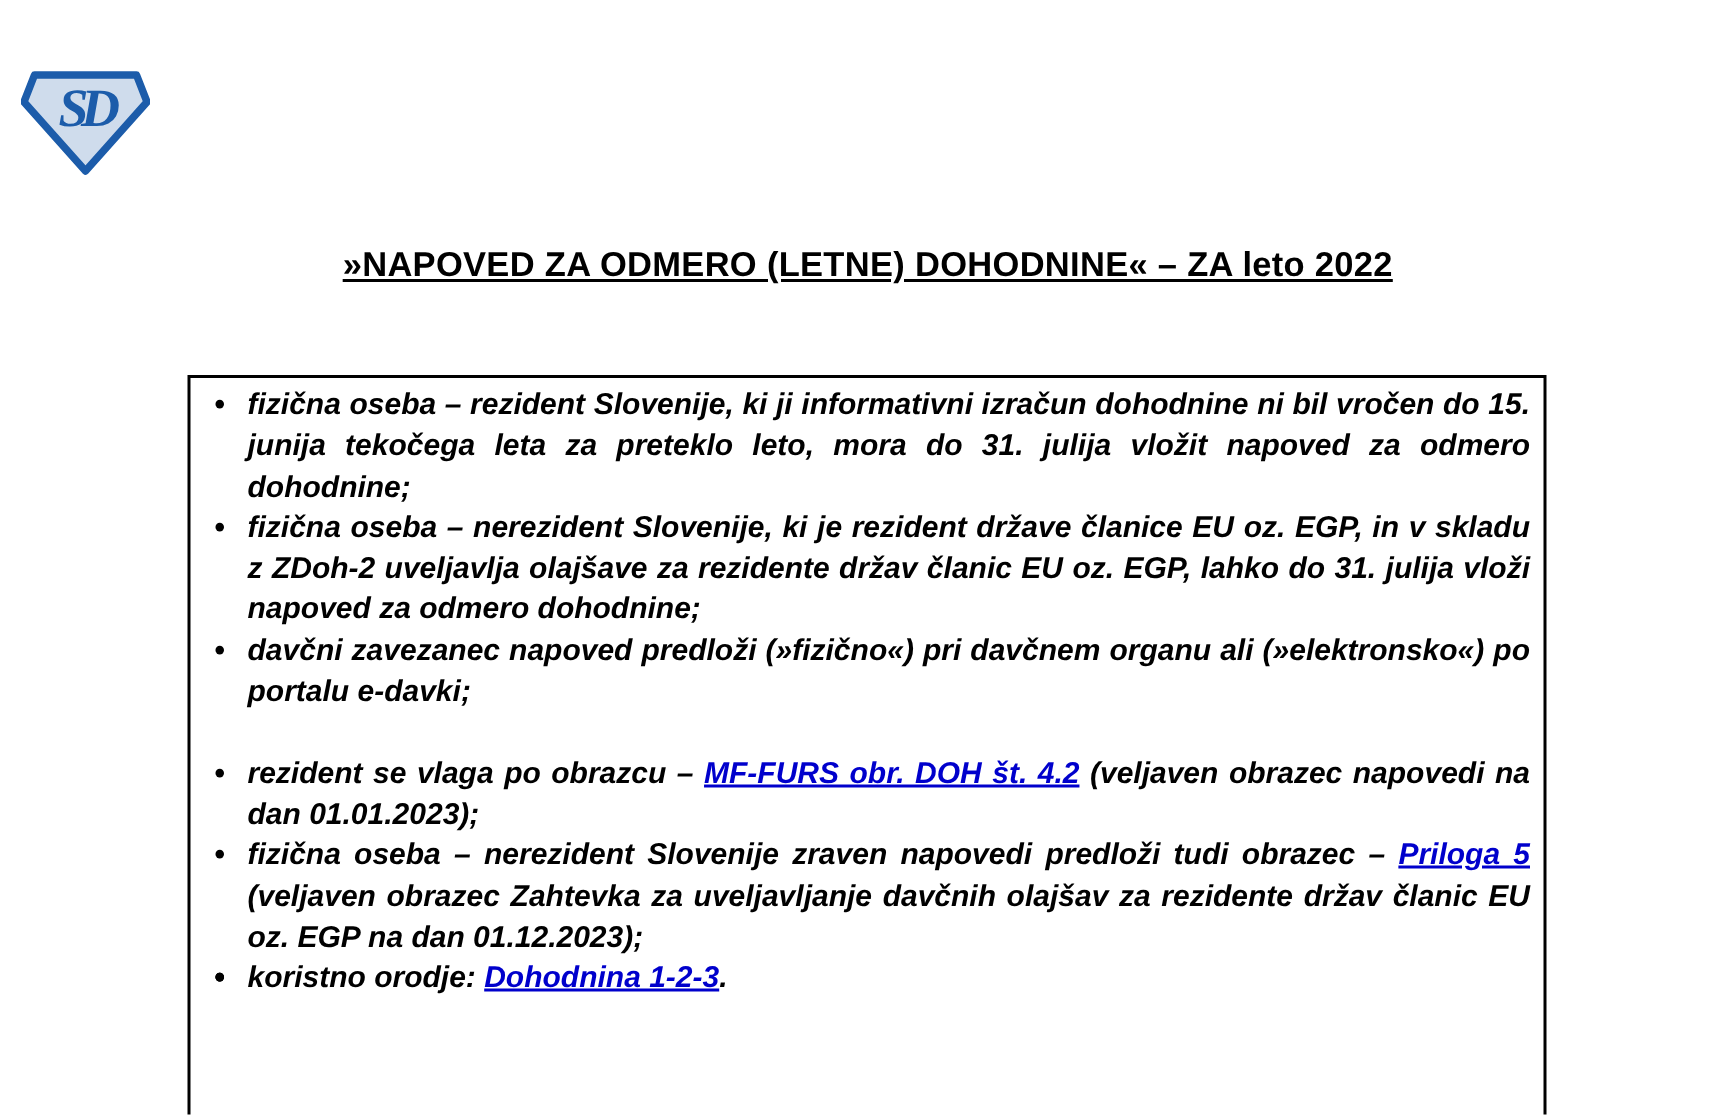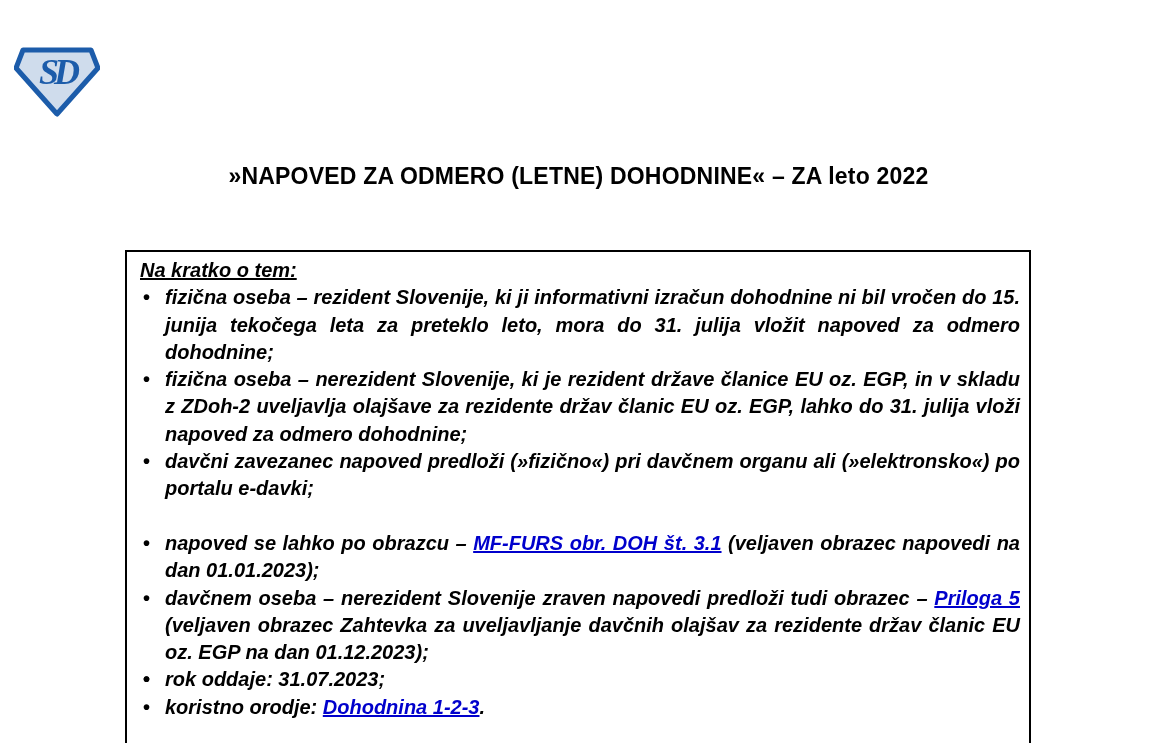--- a/index.html
+++ b/index.html
@@ -25,20 +25,21 @@
   .doc-title {
     position: absolute;
     top: 163px;
     left: 0;
     width: 100%;
     text-align: center;
     font-size: 23px;
     font-weight: bold;
     letter-spacing: 0.2px;
     white-space: nowrap;
+    text-decoration: underline;
   }
   .info-box {
     position: absolute;
     left: 125px;
     top: 250px;
     width: 906px;
     height: 560px;
     box-sizing: border-box;
     border: 2px solid #000000;
     padding: 5px 9px 0 0;
@@ -80,25 +81,24 @@
 <body style="--link-color: #0000cc;">
 
 <svg class="logo" viewBox="0 0 86 70" aria-hidden="true">
   <path d="M9,3 L77,3 L84,21 L43,67 L2,21 Z" fill="#cfdcec" stroke="#1c5caa" stroke-width="5" stroke-linejoin="round"></path>
   <text x="43" y="37" text-anchor="middle" font-family="Liberation Serif, serif" font-size="36" font-weight="bold" font-style="italic" fill="#1c5caa" letter-spacing="-5">SD</text>
 </svg>
 
 <div class="doc-title">»NAPOVED ZA ODMERO (LETNE) DOHODNINE« – ZA leto 2022</div>
 
 <div class="info-box">
-  <div class="box-heading">Na kratko o tem:</div>
   <div>
       <div class="bullet-item"><span class="marker">•</span><span>fizična oseba – rezident Slovenije, ki ji informativni izračun dohodnine ni bil vročen do 15. junija tekočega leta za preteklo leto, mora do 31. julija vložit napoved za odmero dohodnine;</span></div>
       <div class="bullet-item"><span class="marker">•</span><span>fizična oseba – nerezident Slovenije, ki je rezident države članice EU oz. EGP, in v skladu z ZDoh-2 uveljavlja olajšave za rezidente držav članic EU oz. EGP, lahko do 31. julija vloži napoved za odmero dohodnine;</span></div>
       <div class="bullet-item"><span class="marker">•</span><span>davčni zavezanec napoved predloži (»fizično«) pri davčnem organu ali (»elektronsko«) po portalu e-davki;</span></div>
       <div class="spacer"></div>
-      <div class="bullet-item"><span class="marker">•</span><span>napoved se lahko po obrazcu – </span><a class="doc-link">MF-FURS obr. DOH št. 3.1</a><span> (veljaven obrazec napovedi na dan 01.01.2023);</span></div>
-      <div class="bullet-item"><span class="marker">•</span><span>davčnem oseba – nerezident Slovenije zraven napovedi predloži tudi obrazec – </span><a class="doc-link">Priloga 5</a><span> (veljaven obrazec Zahtevka za uveljavljanje davčnih olajšav za rezidente držav članic EU oz. EGP na dan 01.12.2023);</span></div>
+      <div class="bullet-item"><span class="marker">•</span><span>rezident se vlaga po obrazcu – </span><a class="doc-link">MF-FURS obr. DOH št. 4.2</a><span> (veljaven obrazec napovedi na dan 01.01.2023);</span></div>
+      <div class="bullet-item"><span class="marker">•</span><span>fizična oseba – nerezident Slovenije zraven napovedi predloži tudi obrazec – </span><a class="doc-link">Priloga 5</a><span> (veljaven obrazec Zahtevka za uveljavljanje davčnih olajšav za rezidente držav članic EU oz. EGP na dan 01.12.2023);</span></div>
       <div class="bullet-item"><span class="marker">•</span></div>
-      <div class="bullet-item"><span class="marker">•</span><span>rok oddaje: 31.07.2023;</span></div>
+      <div class="bullet-item"><span class="marker">•</span></div>
       <div class="bullet-item"><span class="marker">•</span><span>koristno orodje: </span><a class="doc-link">Dohodnina 1-2-3</a><span>.</span></div>
     </div>
 </div>
 
 </body></html>

